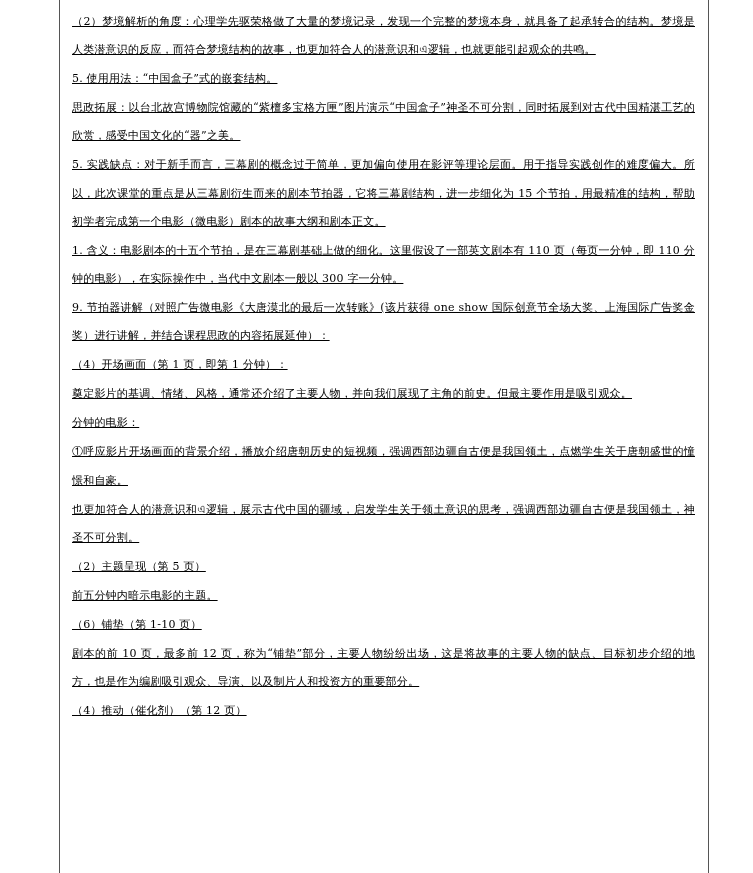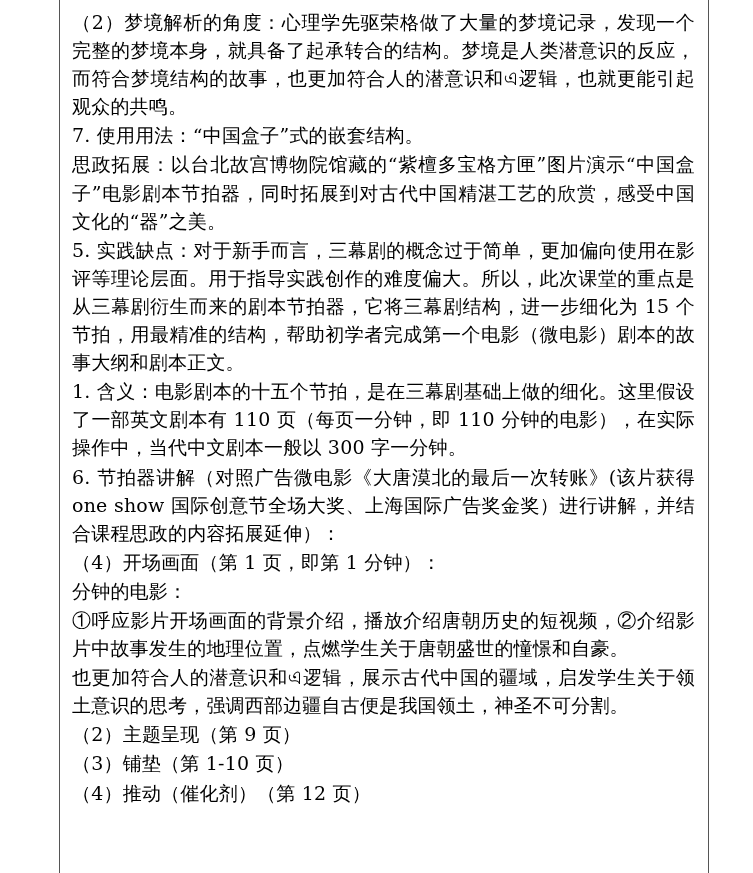--- a/index.html
+++ b/index.html
@@ -33,44 +33,48 @@
 
   #content {
     position: absolute;
     left: 72px;
     right: 58px;
     top: 8px;
     bottom: 0;
   }
   p.para {
     margin: 0 0 1px 0;
-    font-size: 19px;
+    font-size: 11px;
     line-height: 28.1px;
     text-align: justify;
     text-justify: inter-ideograph;
     letter-spacing: 0.2px;
     word-break: break-all;
+    text-decoration: underline;
   }
 </style>
 </head>
 <body>
 
 <div id="page">
   <div class="rule-left"></div>
   <div class="rule-right"></div>
 
   <div id="content">
     <p class="para">（2）梦境解析的角度：心理学先驱荣格做了大量的梦境记录，发现一个完整的梦境本身，就具备了起承转合的结构。梦境是人类潜意识的反应，而符合梦境结构的故事，也更加符合人的潜意识和এ逻辑，也就更能引起观众的共鸣。</p>
-    <p class="para">7. 使用用法：“中国盒子”式的嵌套结构。</p>
-    <p class="para">思政拓展：以台北故宫博物院馆藏的“紫檀多宝格方匣”图片演示“中国盒子”电影剧本节拍器，同时拓展到对古代中国精湛工艺的欣赏，感受中国文化的“器”之美。</p>
+    <p class="para">5. 使用用法：“中国盒子”式的嵌套结构。</p>
+    <p class="para">思政拓展：以台北故宫博物院馆藏的“紫檀多宝格方匣”图片演示“中国盒子”神圣不可分割，同时拓展到对古代中国精湛工艺的欣赏，感受中国文化的“器”之美。</p>
     <p class="para">5. 实践缺点：对于新手而言，三幕剧的概念过于简单，更加偏向使用在影评等理论层面。用于指导实践创作的难度偏大。所以，此次课堂的重点是从三幕剧衍生而来的剧本节拍器，它将三幕剧结构，进一步细化为 15 个节拍，用最精准的结构，帮助初学者完成第一个电影（微电影）剧本的故事大纲和剧本正文。</p>
     <p class="para">1. 含义：电影剧本的十五个节拍，是在三幕剧基础上做的细化。这里假设了一部英文剧本有 110 页（每页一分钟，即 110 分钟的电影），在实际操作中，当代中文剧本一般以 300 字一分钟。</p>
-    <p class="para">6. 节拍器讲解（对照广告微电影《大唐漠北的最后一次转账》(该片获得 one show 国际创意节全场大奖、上海国际广告奖金奖）进行讲解，并结合课程思政的内容拓展延伸）：</p>
+    <p class="para">9. 节拍器讲解（对照广告微电影《大唐漠北的最后一次转账》(该片获得 one show 国际创意节全场大奖、上海国际广告奖金奖）进行讲解，并结合课程思政的内容拓展延伸）：</p>
     <p class="para">（4）开场画面（第 1 页，即第 1 分钟）：</p>
+    <p class="para">奠定影片的基调、情绪、风格，通常还介绍了主要人物，并向我们展现了主角的前史。但最主要作用是吸引观众。</p>
     <p class="para">分钟的电影：</p>
-    <p class="para">①呼应影片开场画面的背景介绍，播放介绍唐朝历史的短视频，②介绍影片中故事发生的地理位置，点燃学生关于唐朝盛世的憧憬和自豪。</p>
+    <p class="para">①呼应影片开场画面的背景介绍，播放介绍唐朝历史的短视频，强调西部边疆自古便是我国领土，点燃学生关于唐朝盛世的憧憬和自豪。</p>
     <p class="para">也更加符合人的潜意识和এ逻辑，展示古代中国的疆域，启发学生关于领土意识的思考，强调西部边疆自古便是我国领土，神圣不可分割。</p>
-    <p class="para">（2）主题呈现（第 9 页）</p>
-    <p class="para">（3）铺垫（第 1-10 页）</p>
+    <p class="para">（2）主题呈现（第 5 页）</p>
+    <p class="para">前五分钟内暗示电影的主题。</p>
+    <p class="para">（6）铺垫（第 1-10 页）</p>
+    <p class="para">剧本的前 10 页，最多前 12 页，称为“铺垫”部分，主要人物纷纷出场，这是将故事的主要人物的缺点、目标初步介绍的地方，也是作为编剧吸引观众、导演、以及制片人和投资方的重要部分。</p>
     <p class="para">（4）推动（催化剂）（第 12 页）</p>
 
   </div>
 </div>
 
 </body></html>

